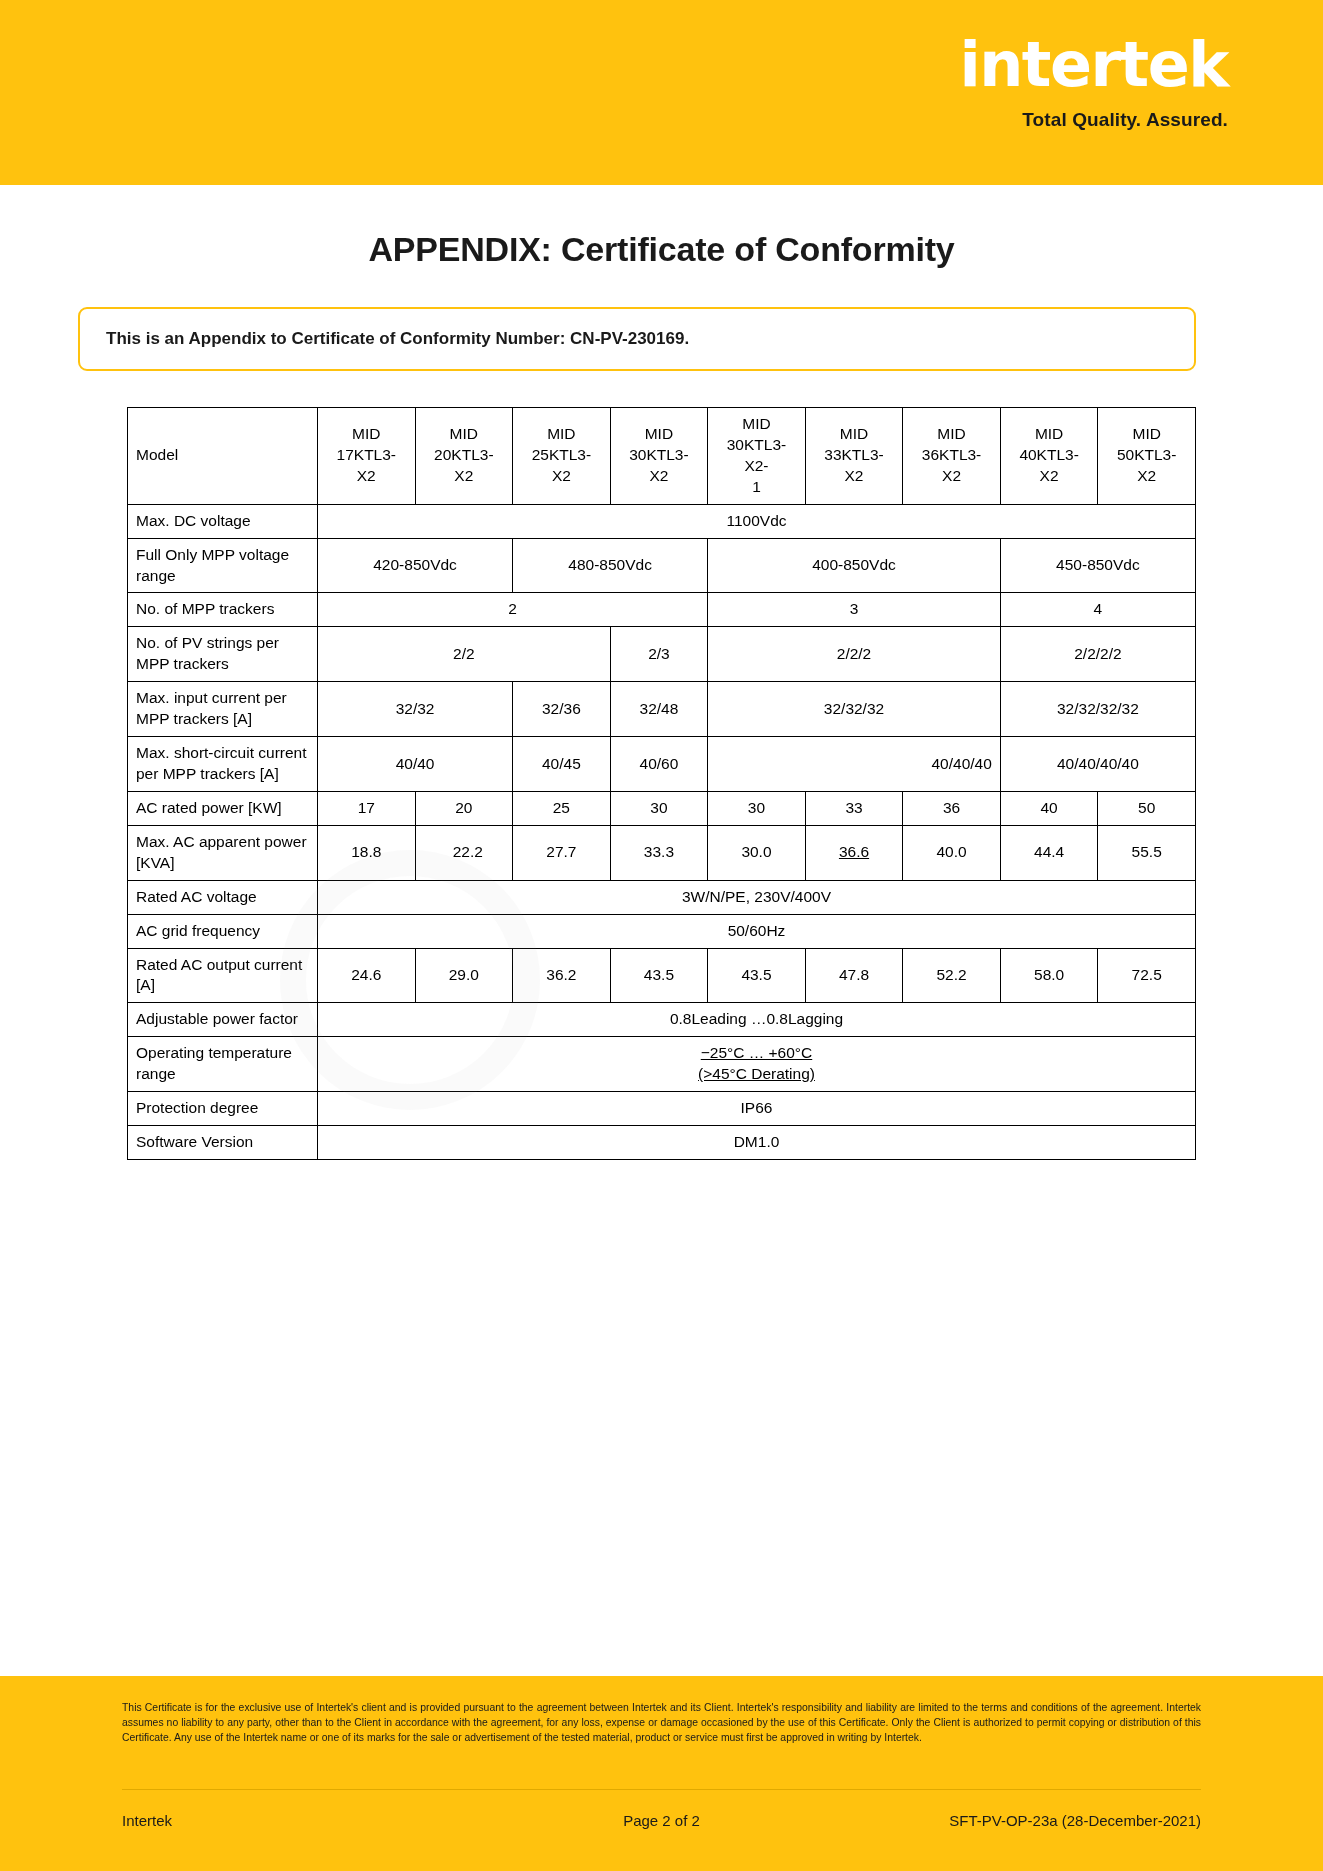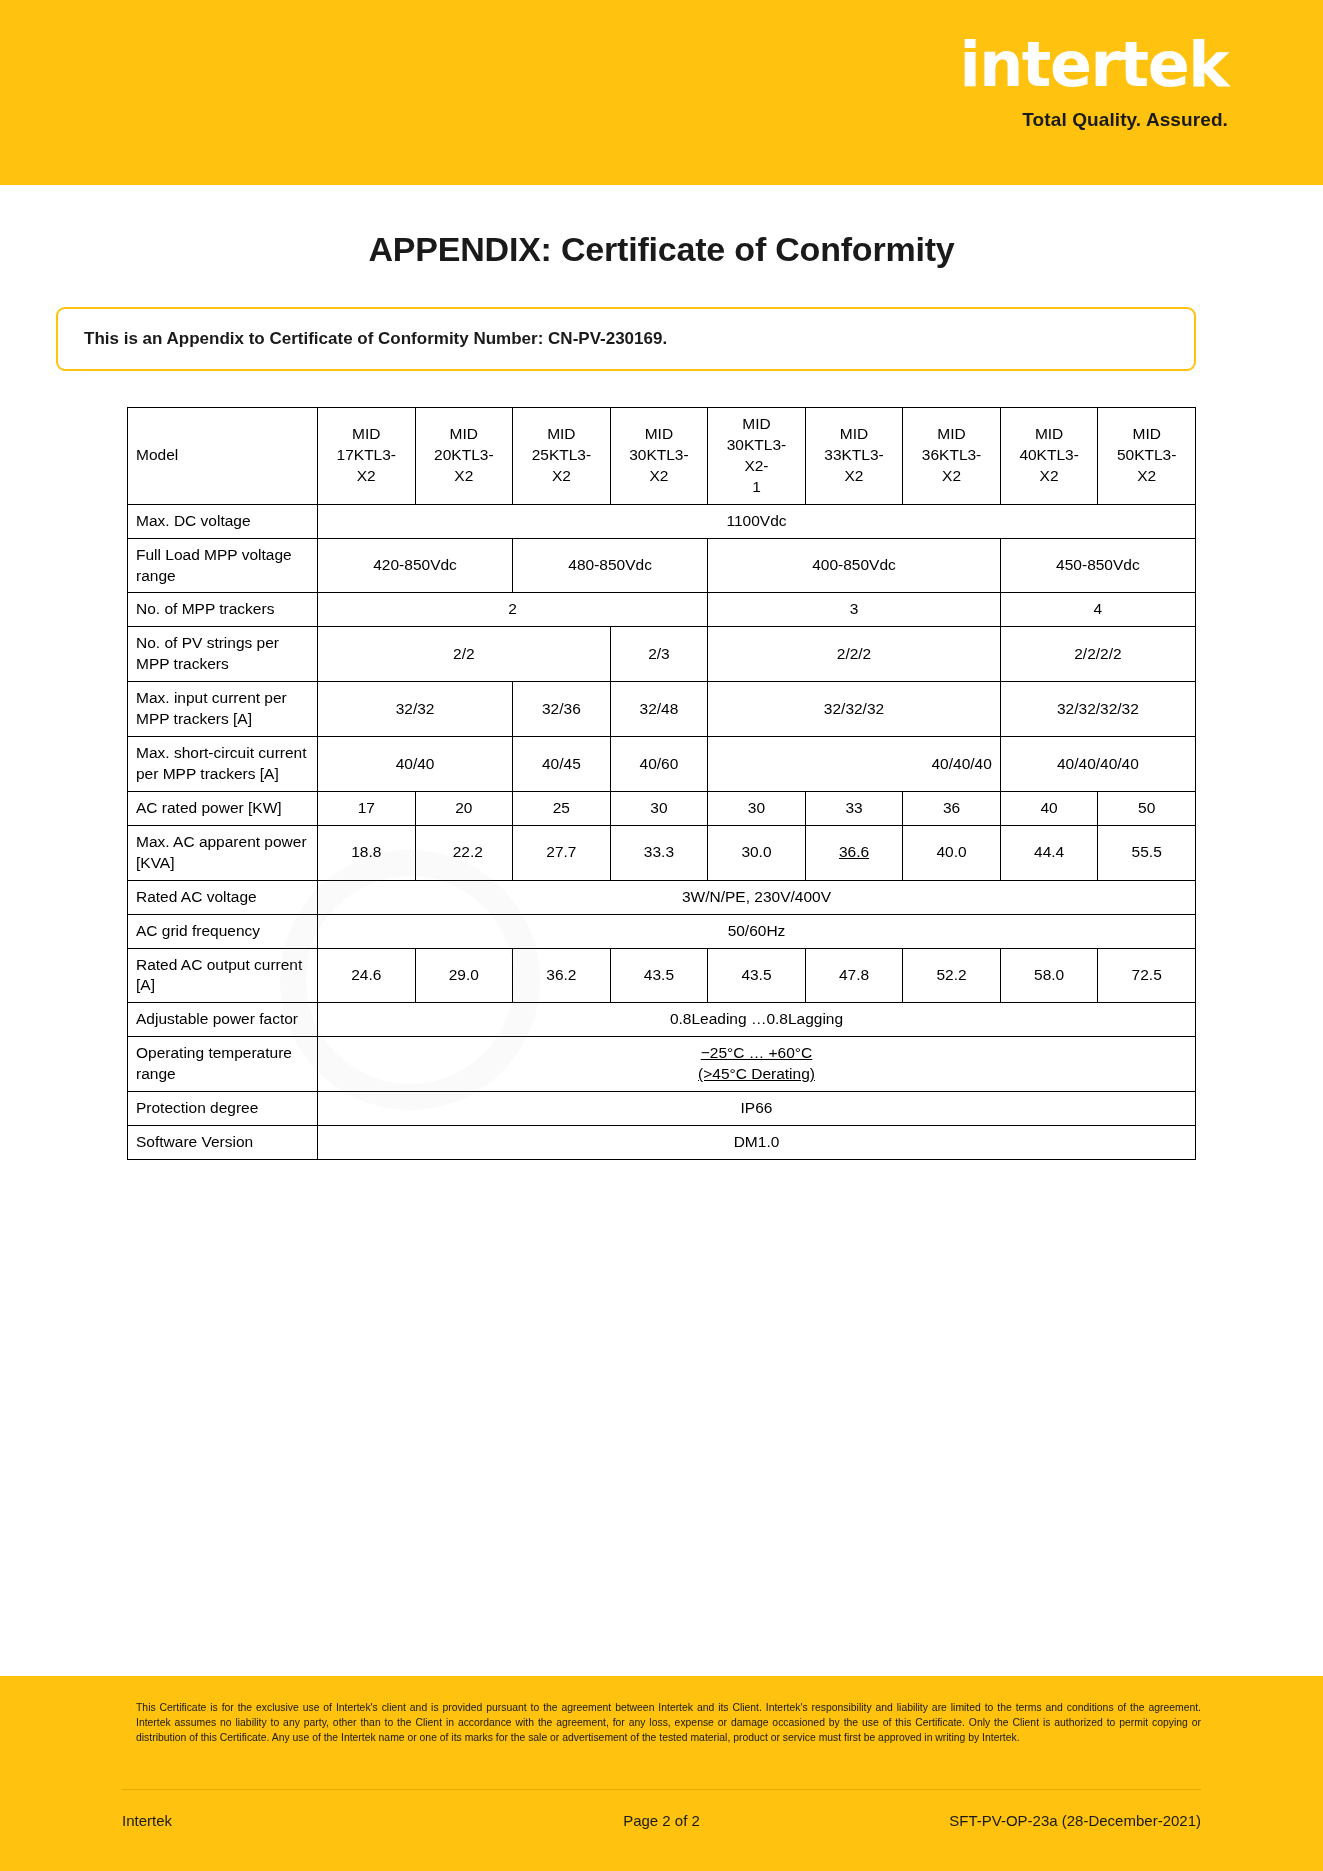--- a/index.html
+++ b/index.html
@@ -50,21 +50,21 @@
     text-align: center;
     font-size: 34px;
     font-weight: bold;
     color: #1a1a1a;
     margin-top: 45px;
     letter-spacing: -0.2px;
   }
 
   
   .notice-box {
-    margin: 38px 127px 0 56px;
+    margin: 38px 127px 0 78px;
     border: 2px solid #ffc20e;
     border-radius: 9px;
     padding: 20px 26px;
     box-sizing: border-box;
   }
   .notice-text {
     font-size: 17px;
     font-weight: bold;
     color: #1a1a1a;
   }
@@ -123,21 +123,21 @@
   .footer-band {
     position: absolute;
     left: 0;
     right: 0;
     bottom: 0;
     background: #ffc20e;
     height: 195px;
   }
   .footer-legal {
     position: absolute;
-    left: 136px;
+    left: 122px;
     right: 122px;
     top: 24px;
     font-size: 10.4px;
     line-height: 1.45;
     color: #1a1a1a;
     text-align: justify;
   }
   .footer-rule {
     position: absolute;
     left: 122px;
@@ -219,21 +219,21 @@
 X2</td>
           <td class="modelhead" style="white-space: pre-line;">MID
 50KTL3-
 X2</td>
         </tr>
         <tr>
           <td class="label">Max. DC voltage</td>
           <td class="val" colspan="9" style="white-space: pre-line;">1100Vdc</td>
         </tr>
         <tr>
-          <td class="label">Full Load MPP voltage range</td>
+          <td class="label">Full Only MPP voltage range</td>
           <td class="val" colspan="2" style="white-space: pre-line;">420-850Vdc</td>
           <td class="val" colspan="2" style="white-space: pre-line;">480-850Vdc</td>
           <td class="val" colspan="3" style="white-space: pre-line;">400-850Vdc</td>
           <td class="val" colspan="2" style="white-space: pre-line;">450-850Vdc</td>
         </tr>
         <tr>
           <td class="label">No. of MPP trackers</td>
           <td class="val" colspan="4" style="white-space: pre-line;">2</td>
           <td class="val" colspan="3" style="white-space: pre-line;">3</td>
           <td class="val" colspan="2" style="white-space: pre-line;">4</td>

